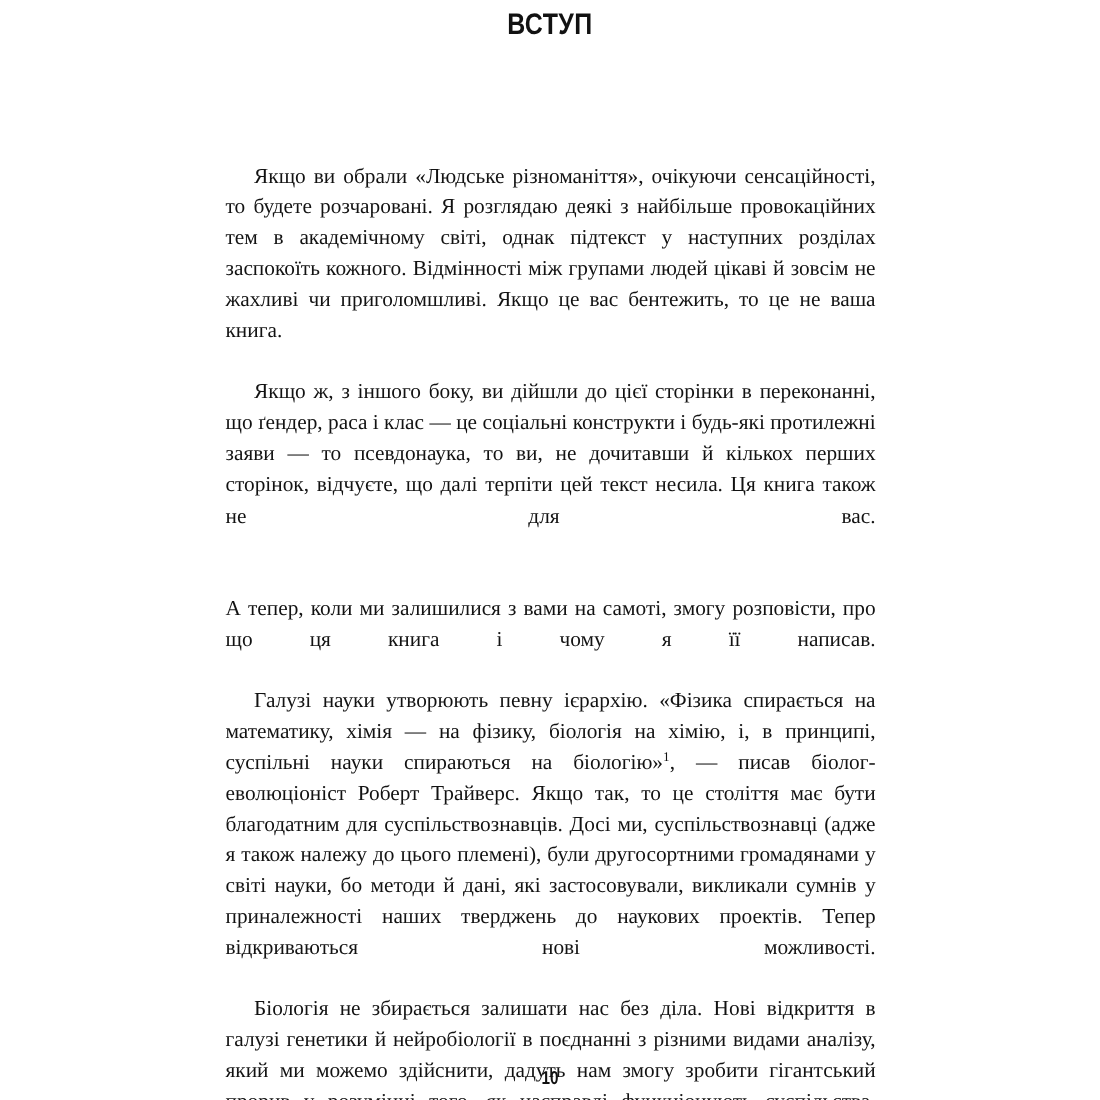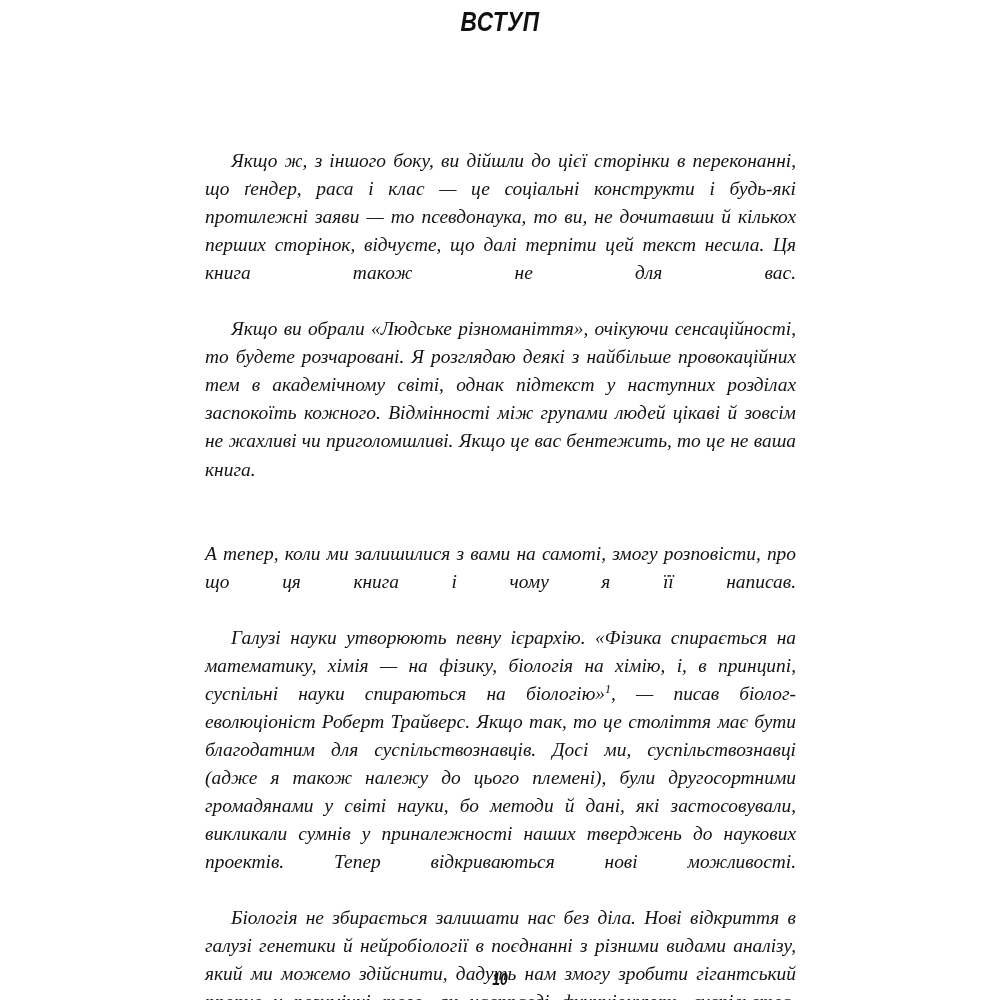--- a/index.html
+++ b/index.html
@@ -14,21 +14,20 @@
     color: #000000;
     overflow: hidden;
     position: relative;
   }
 
   .page {
     position: absolute;
     inset: 0;
     width: 1000px;
     height: 1000px;
-    font-style: italic;
   }
 
   
   .chapter-title {
     position: absolute;
     top: 8px;
     left: 0;
     width: 1000px;
     text-align: center;
     font-family: "Liberation Sans Narrow", "Liberation Sans", "DejaVu Sans", sans-serif;
@@ -98,25 +97,25 @@
 </head>
 <body>
 
 <div class="page">
 
   <div class="chapter-title">ВСТУП</div>
 
   <div class="text-column">
 
     <p class="para">
-      <span>Якщо ж, з іншого боку, ви дійшли до цієї сторінки в переконанні, що ґендер, раса і клас — це соціальні конструкти і будь-які протилежні заяви — то псевдонаука, то ви, не дочитавши й кількох перших сторінок, відчуєте, що далі терпіти цей текст несила. Ця книга також не для вас.</span>
+      <span>Якщо ви обрали «Людське різноманіття», очікуючи сенсаційності, то будете розчаровані. Я розглядаю деякі з найбільше провокаційних тем в академічному світі, однак підтекст у наступних розділах заспокоїть кожного. Відмінності між групами людей цікаві й зовсім не жахливі чи приголомшливі. Якщо це вас бентежить, то це не ваша книга.</span>
     </p>
 
     <p class="para">
-      <span>Якщо ви обрали «Людське різноманіття», очікуючи сенсаційності, то будете розчаровані. Я розглядаю деякі з найбільше провокаційних тем в академічному світі, однак підтекст у наступних розділах заспокоїть кожного. Відмінності між групами людей цікаві й зовсім не жахливі чи приголомшливі. Якщо це вас бентежить, то це не ваша книга.</span>
+      <span>Якщо ж, з іншого боку, ви дійшли до цієї сторінки в переконанні, що ґендер, раса і клас — це соціальні конструкти і будь-які протилежні заяви — то псевдонаука, то ви, не дочитавши й кількох перших сторінок, відчуєте, що далі терпіти цей текст несила. Ця книга також не для вас.</span>
     </p>
 
     <p class="para no-indent block-gap">
       <span>А тепер, коли ми залишилися з вами на самоті, змогу розповісти, про що ця книга і чому я її написав.</span>
     </p>
 
     <p class="para">
       <span>Галузі науки утворюють певну ієрархію. «Фізика спирається на математику, хімія — на фізику, біологія на хімію, і, в принципі, суспільні науки спираються на біологію»</span><sup class="fn">1</sup><span>, — писав біолог-еволюціоніст Роберт Трайверс. Якщо так, то це століття має бути благодатним для суспільствознавців. Досі ми, суспільствознавці (адже я також належу до цього племені), були другосортними громадянами у світі науки, бо методи й дані, які застосовували, викликали сумнів у приналежності наших тверджень до наукових проектів. Тепер відкриваються нові можливості.</span>
     </p>
 

